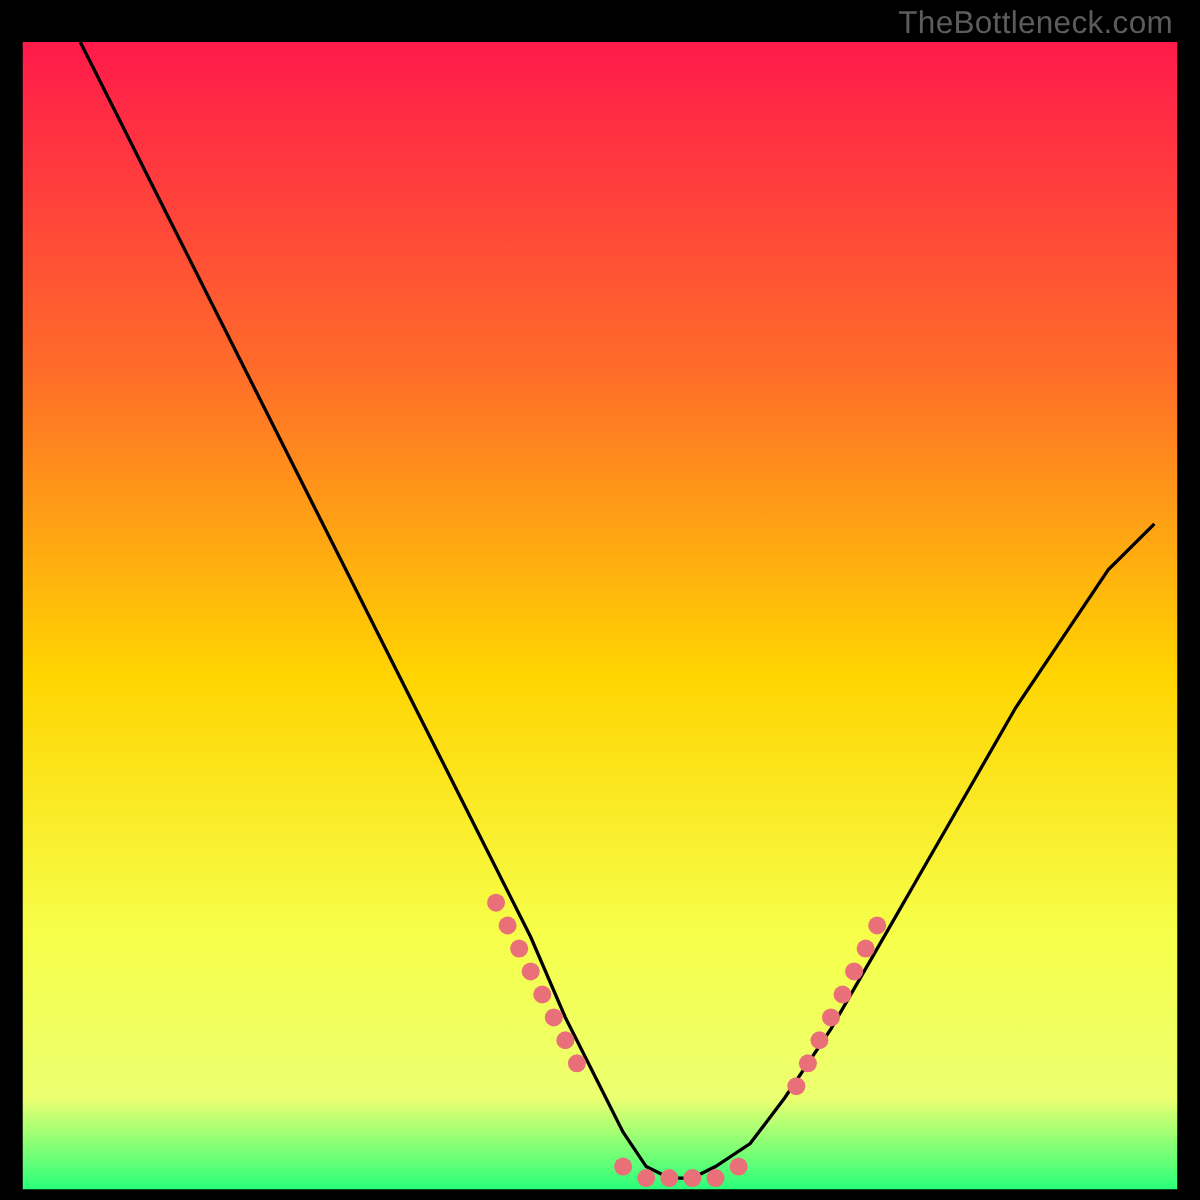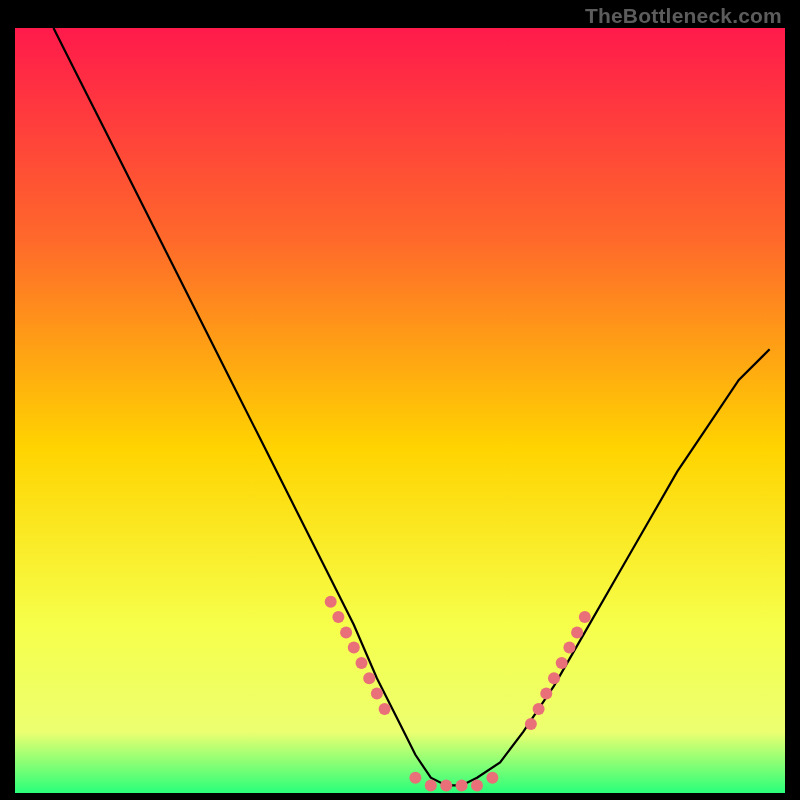--- a/index.html
+++ b/index.html
@@ -25,21 +25,21 @@
     top: 0;
     width: 770px;
     height: 765px;
   }
   .watermark {
     position: absolute;
     top: 4px;
     right: 18px;
     color: #5c5c5c;
     font-size: 21px;
-    font-weight: 700;
+    font-weight: 400;
     letter-spacing: 0.2px;
   }
 </style>
 </head>
 <body>
 
 <div class="watermark">TheBottleneck.com</div>
 
 <div class="frame">
   <svg class="plot" viewBox="0 0 770 765" preserveAspectRatio="none">

